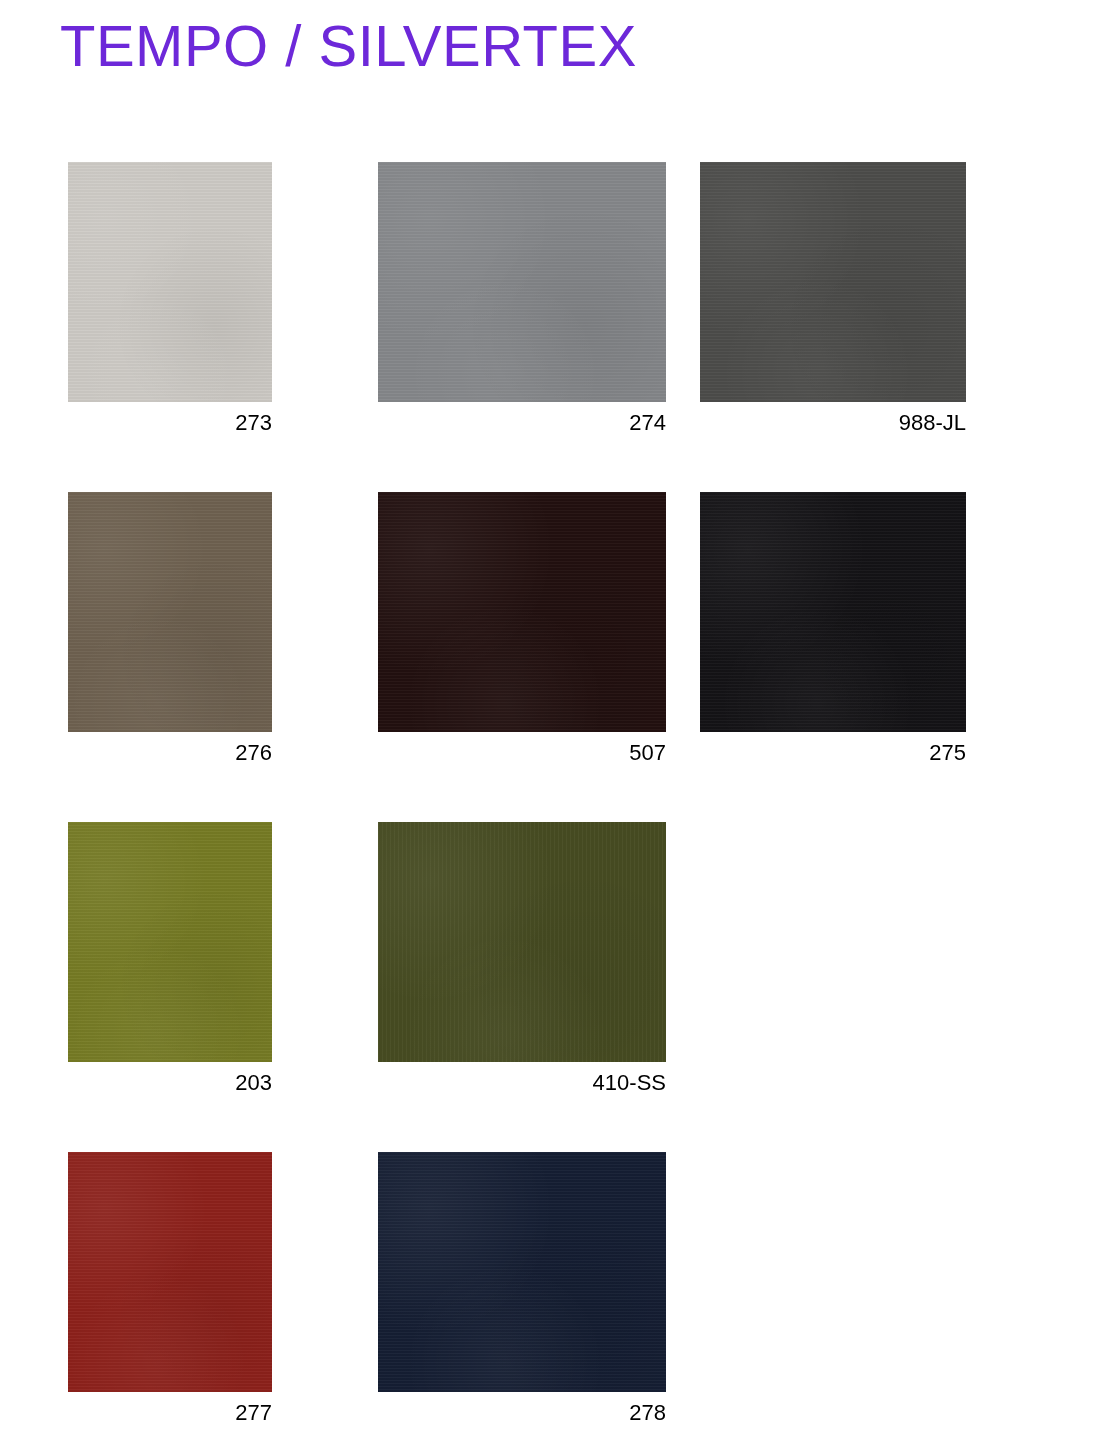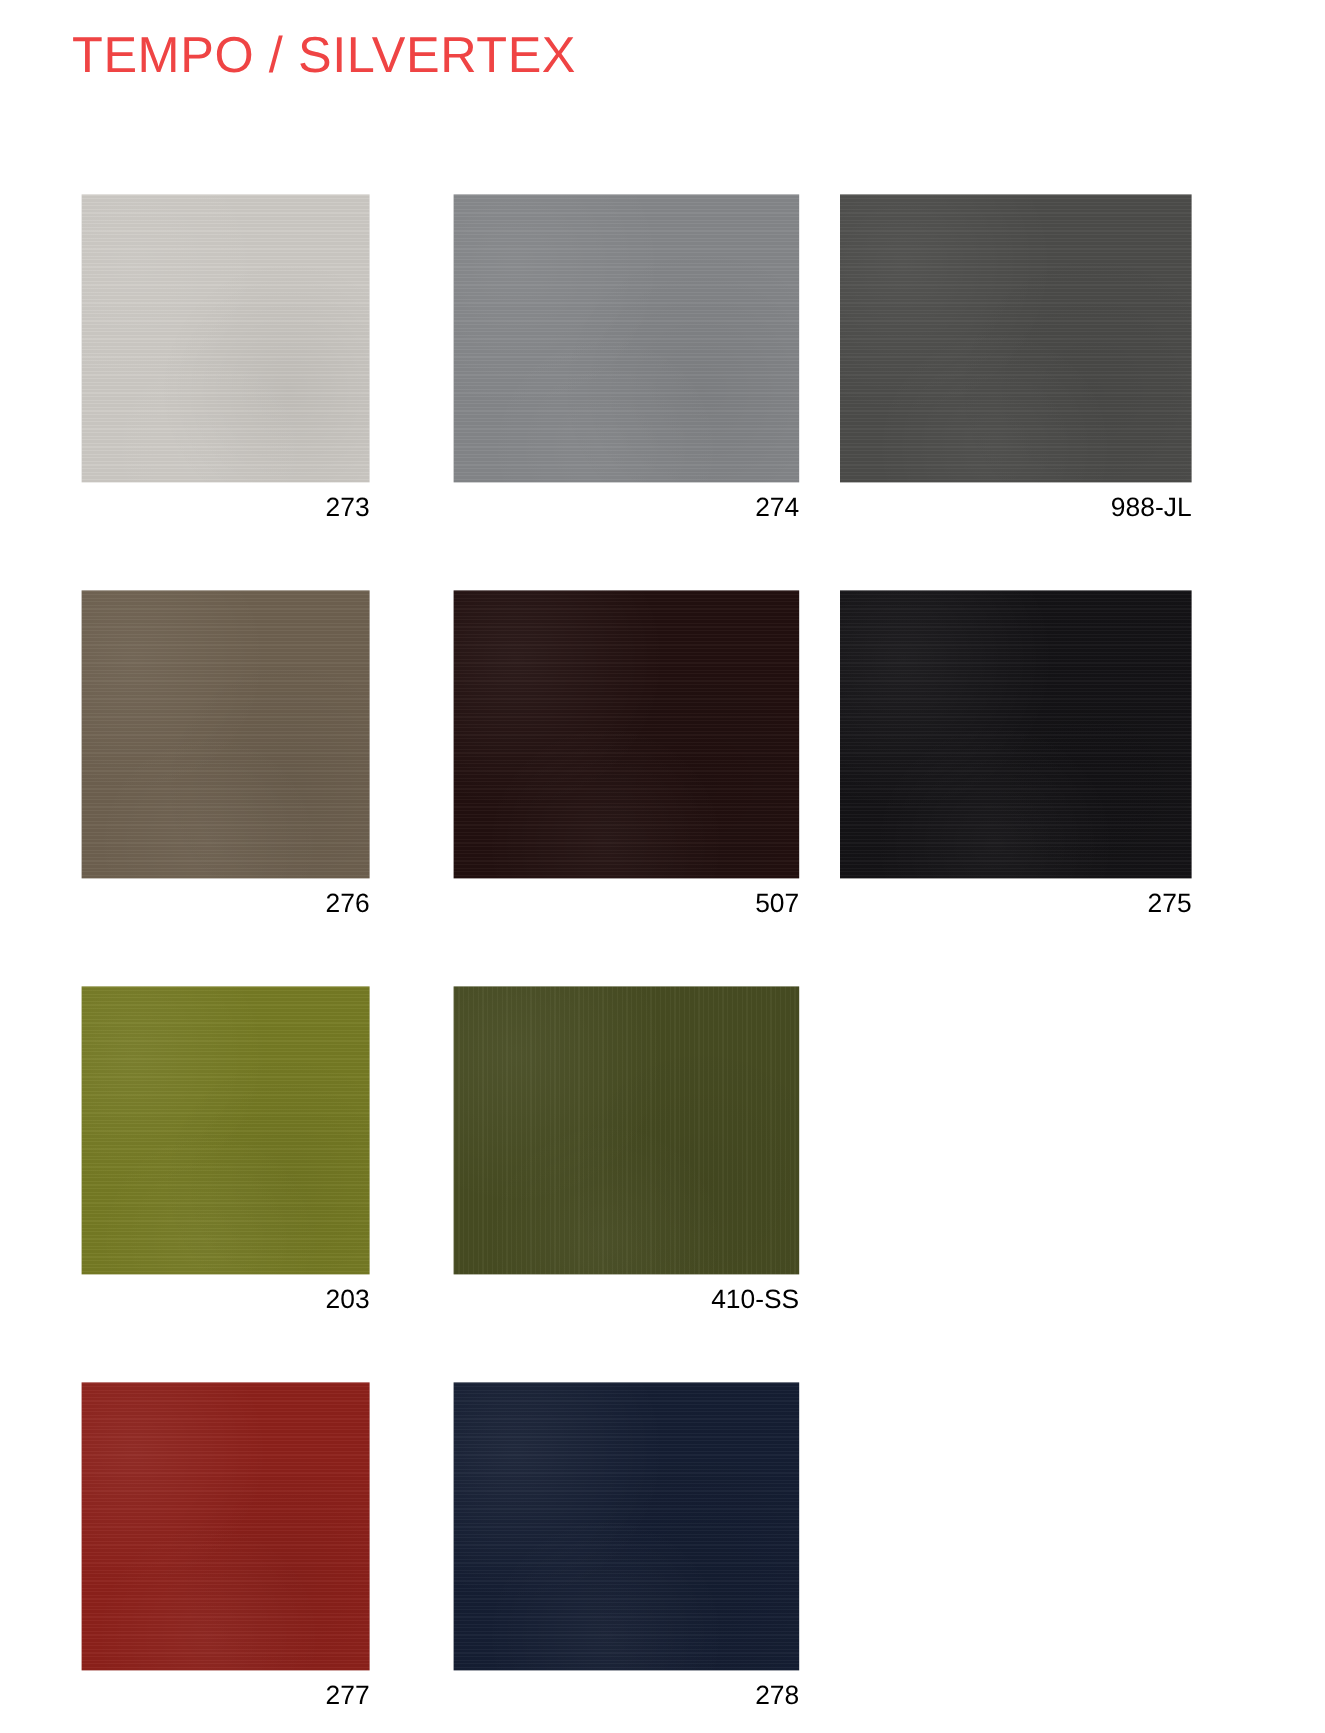--- a/index.html
+++ b/index.html
@@ -21,25 +21,25 @@
     position: absolute;
     inset: 0;
     background: #ffffff;
   }
 
   
   .page-title {
     position: absolute;
     left: 60px;
     top: 20px;
-    font-size: 42px;
+    font-size: 58px;
     line-height: 52px;
     letter-spacing: 0.5px;
     font-weight: 400;
-    color: #ef4444;
+    color: #6d28d9;
     white-space: nowrap;
   }
 
   
   .swatch-grid {
     position: absolute;
     left: 0;
     top: 162px;
     width: 1104px;
   }
@@ -48,23 +48,23 @@
     position: relative;
     height: 330px;
   }
 
   .swatch-cell {
     position: absolute;
     top: 0;
   }
 
   
-  .col-1 { left: 68px;  width: 240px; }
+  .col-1 { left: 68px;  width: 204px; }
   .col-2 { left: 378px; width: 288px; }
-  .col-3 { left: 700px; width: 293px; }
+  .col-3 { left: 700px; width: 266px; }
 
   .swatch-chip {
     position: relative;
     height: 240px;
     width: 100%;
     overflow: hidden;
     background-color: #cccccc;
   }
 
   

